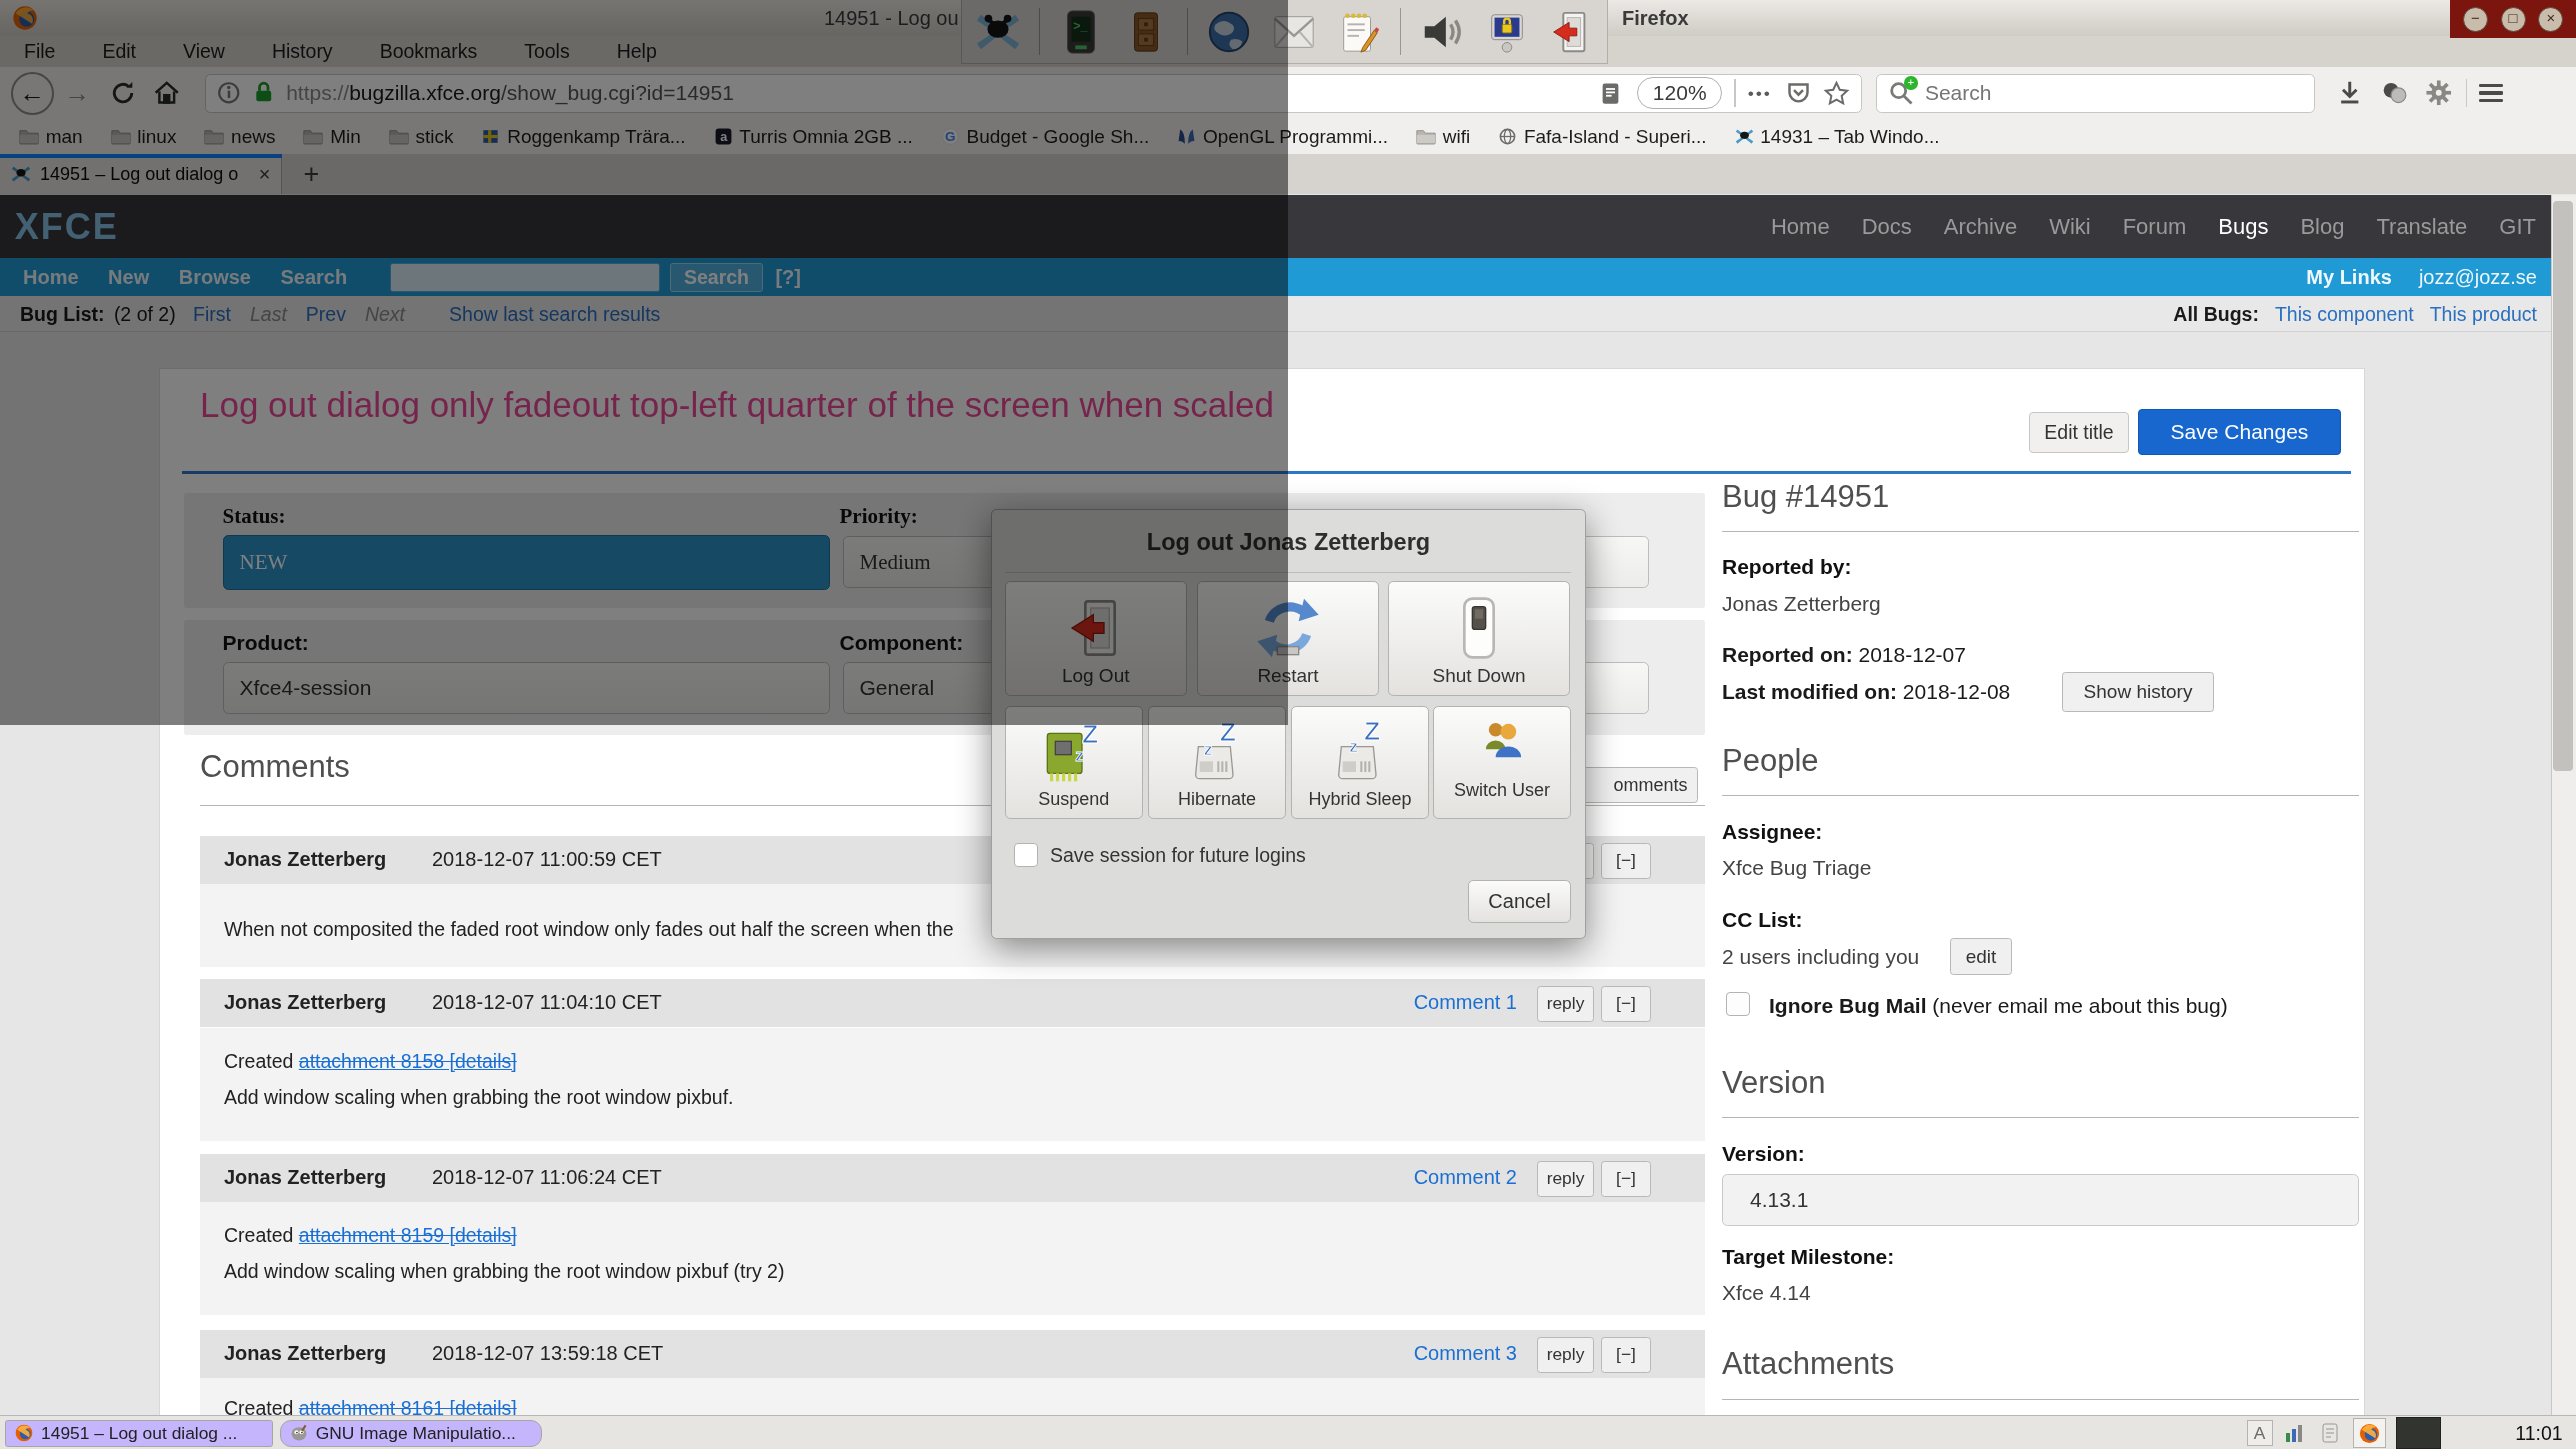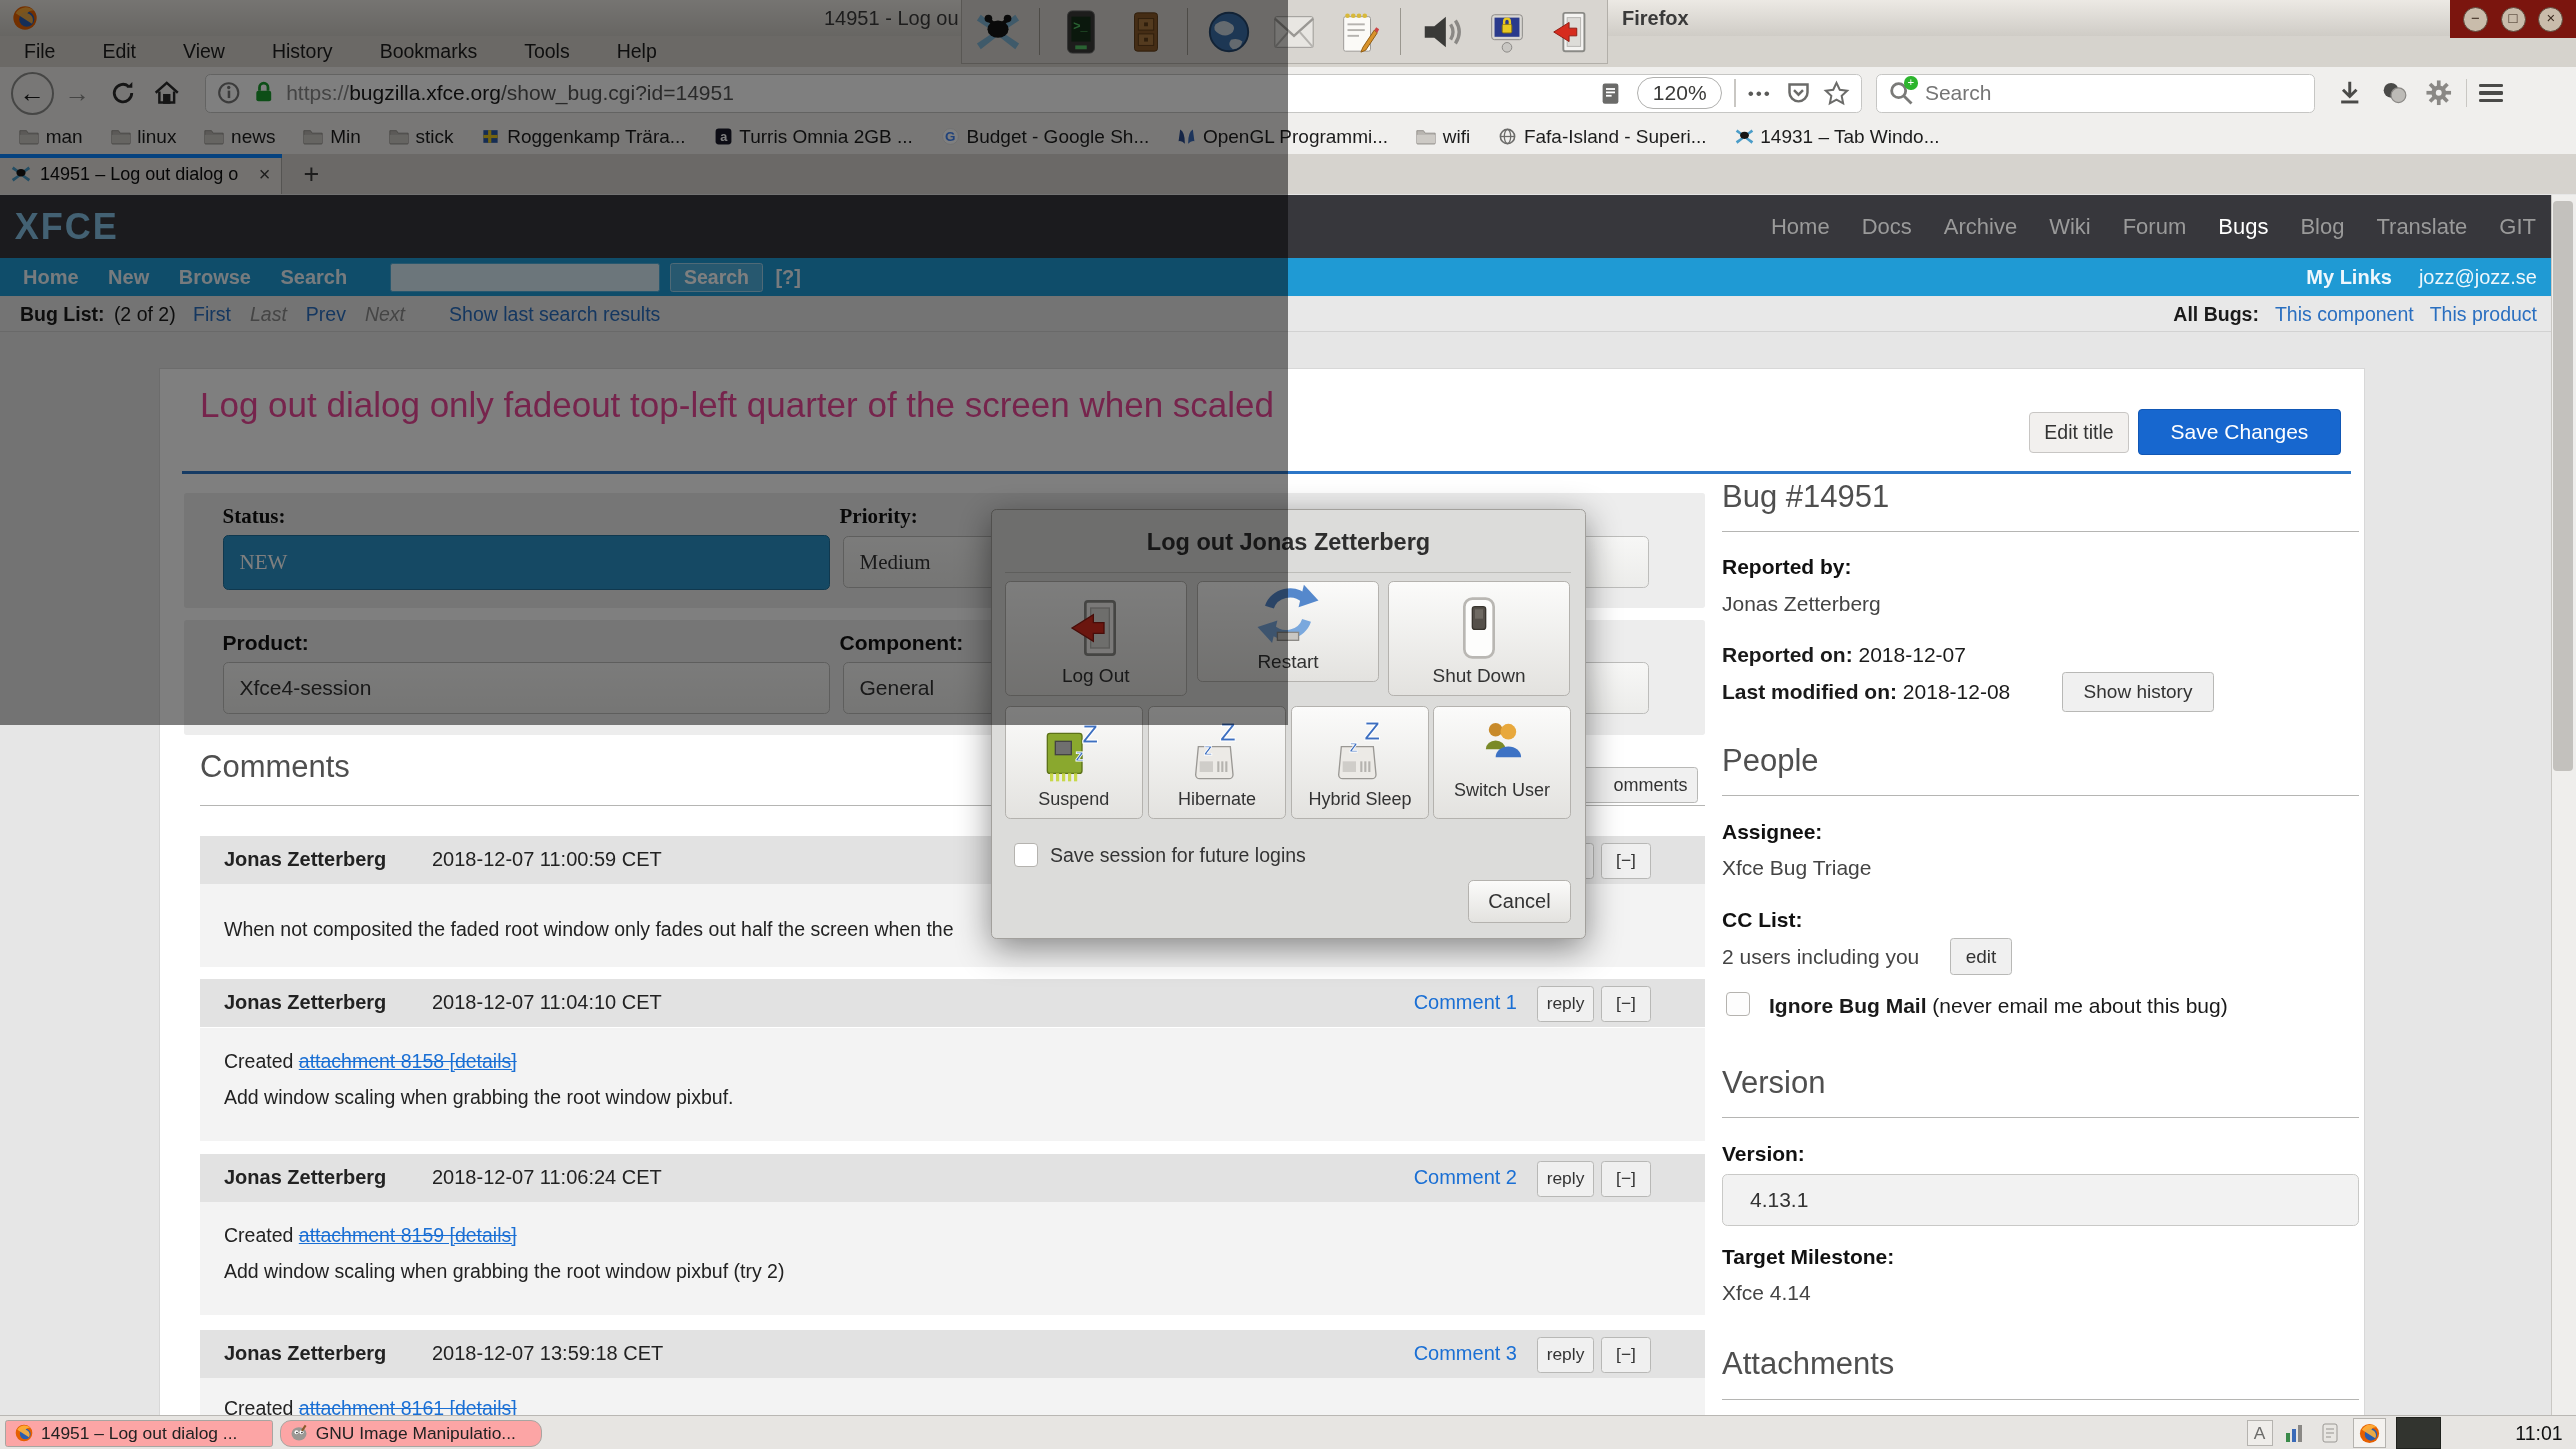--- a/index.html
+++ b/index.html
@@ -84,21 +84,21 @@
   .dialog{left:991px;top:509px;width:593px;height:428px;background:#dcdcda;border:0.7px solid #a2a09c;border-radius:5.4px;
           box-shadow:0 9.4px 34px rgba(0,0,0,0.45);z-index:20;}
   .dtitle{font-size:23.5px;font-weight:bold;color:#2e2e2e;text-align:center;width:100%;}
   .dbtn{position:absolute;background:linear-gradient(#fbfbfa,#e3e2df);border:1.3px solid #b4b2ae;border-radius:5.4px;
         display:flex;flex-direction:column;align-items:center;justify-content:flex-end;padding-bottom:8px;
         box-sizing:border-box;font-size:19px;color:#333;gap:5.4px;}
   .dbtn svg{width:64px;height:64px;}
   
   .taskbar{left:0;top:1415px;width:2576px;height:34px;background:#e7e5e2;border-top:0.7px solid #b9b7b3;
            display:flex;align-items:center;z-index:40;}
-  .taskwin{height:27px;background:#fca5a5;border:0.7px solid #a8a5a1;border-radius:2.7px;display:flex;align-items:center;
+  .taskwin{height:27px;background:#c4b5fd;border:0.7px solid #a8a5a1;border-radius:2.7px;display:flex;align-items:center;
            gap:6.7px;padding:0 8px;font-size:17.4px;color:#222;white-space:nowrap;overflow:hidden;box-sizing:border-box;}
   
   .fade{left:0;top:0;width:1288px;height:725px;background:rgba(0,0,0,0.5);z-index:90;pointer-events:none;}
   .scrollbar{left:2551px;top:195px;width:25.5px;height:1221px;background:#efeeec;border-left:0.7px solid #c9c7c3;z-index:15;}
   .thumb{left:2553px;top:201px;width:20px;height:570px;background:#c3c1bd;border-radius:4px;z-index:16;}
 </style>
 </head>
 <body>
 
 <div class="screen">
@@ -568,21 +568,21 @@
     <div class="abs" style="left:13.4px;top:62px;width:566px;height:1.3px;background:#bdbdb9;"></div>
 
     <div class="dbtn" style="left:12.7px;top:71px;width:182px;height:115px;">
       <svg viewBox="0 0 48 48">
           <rect x="16" y="4" width="22" height="40" rx="2" fill="#f4f3f1" stroke="#8a8a86" stroke-width="2"></rect>
           <rect x="20" y="9" width="14" height="30" fill="#dddcd8" stroke="#b5b4b0"></rect>
           <path d="M6 24 L22 14 V20 H30 V28 H22 V34 Z" fill="#d62c1e" stroke="#8e1b12"></path>
         </svg>
       <span>Log Out</span>
     </div>
-    <div class="dbtn" style="left:205px;top:71px;width:182px;height:101px;">
+    <div class="dbtn" style="left:205px;top:71px;width:182px;height:115px;">
       <svg viewBox="0 0 48 48">
           <path d="M10 19 A16 15 0 0 1 37 13" stroke="#5588cc" stroke-width="7" fill="none"></path>
           <path d="M38 29 A16 15 0 0 1 11 35" stroke="#7aa8dd" stroke-width="7" fill="none"></path>
           <path d="M36 2 L47 14 L32 19 Z" fill="#5588cc"></path>
           <path d="M12 46 L1 34 L16 29 Z" fill="#7aa8dd"></path>
           <rect x="16" y="38" width="16" height="6" fill="#c9c7c3" stroke="#8a8885"></rect>
         </svg>
       <span>Restart</span>
     </div>
     <div class="dbtn" style="left:396px;top:71px;width:182px;height:115px;">

